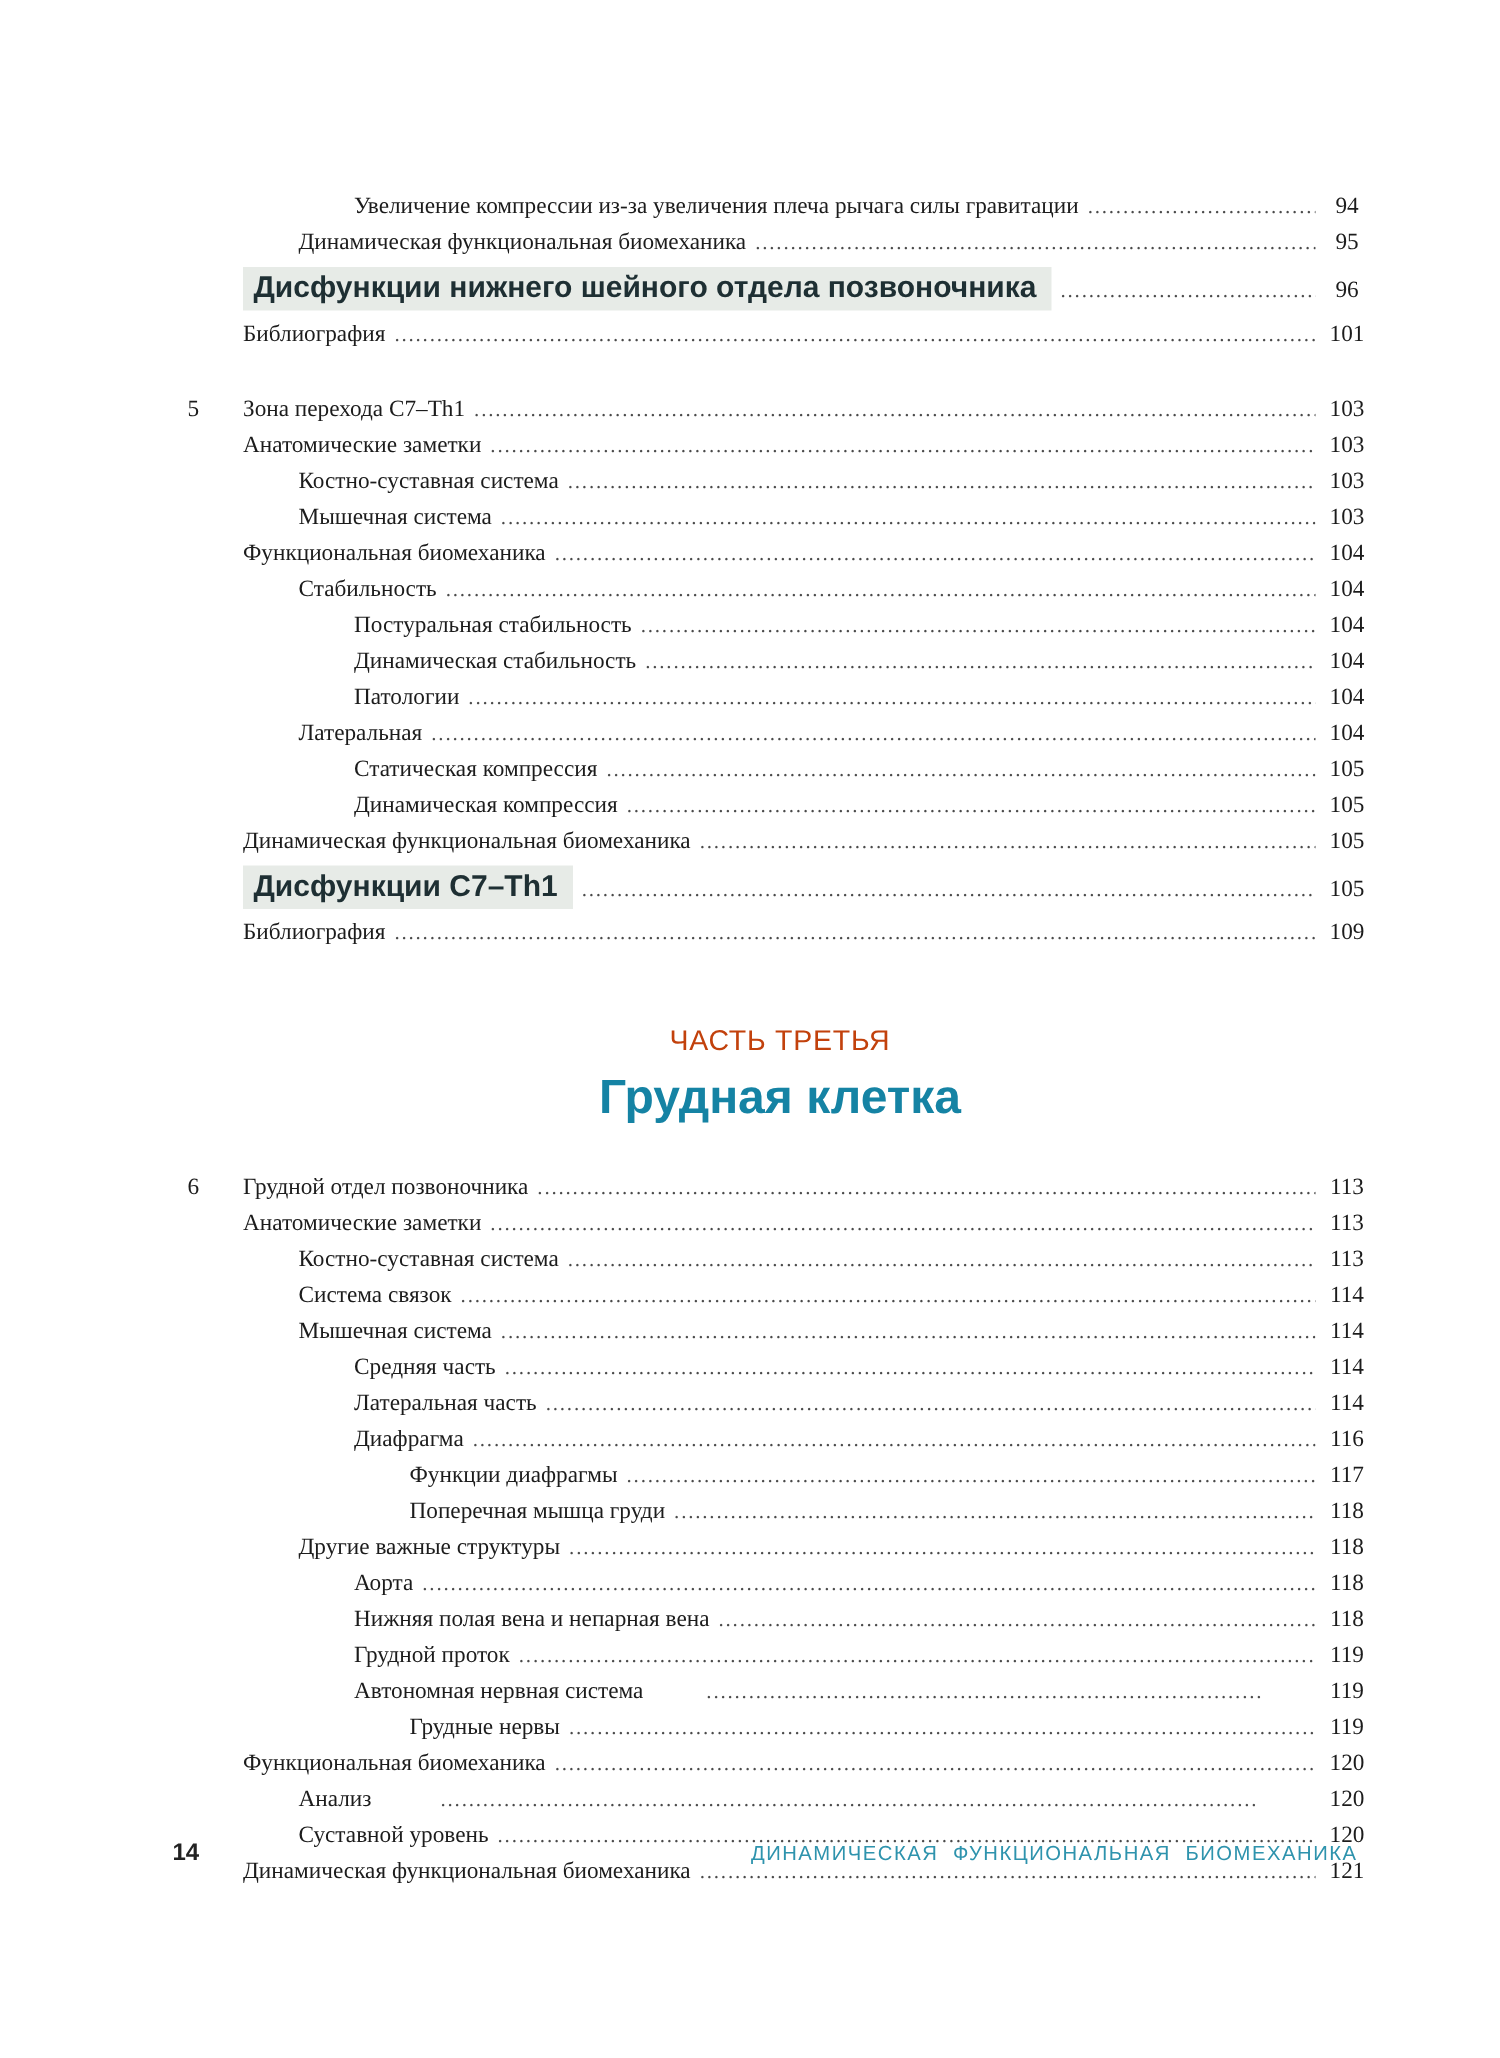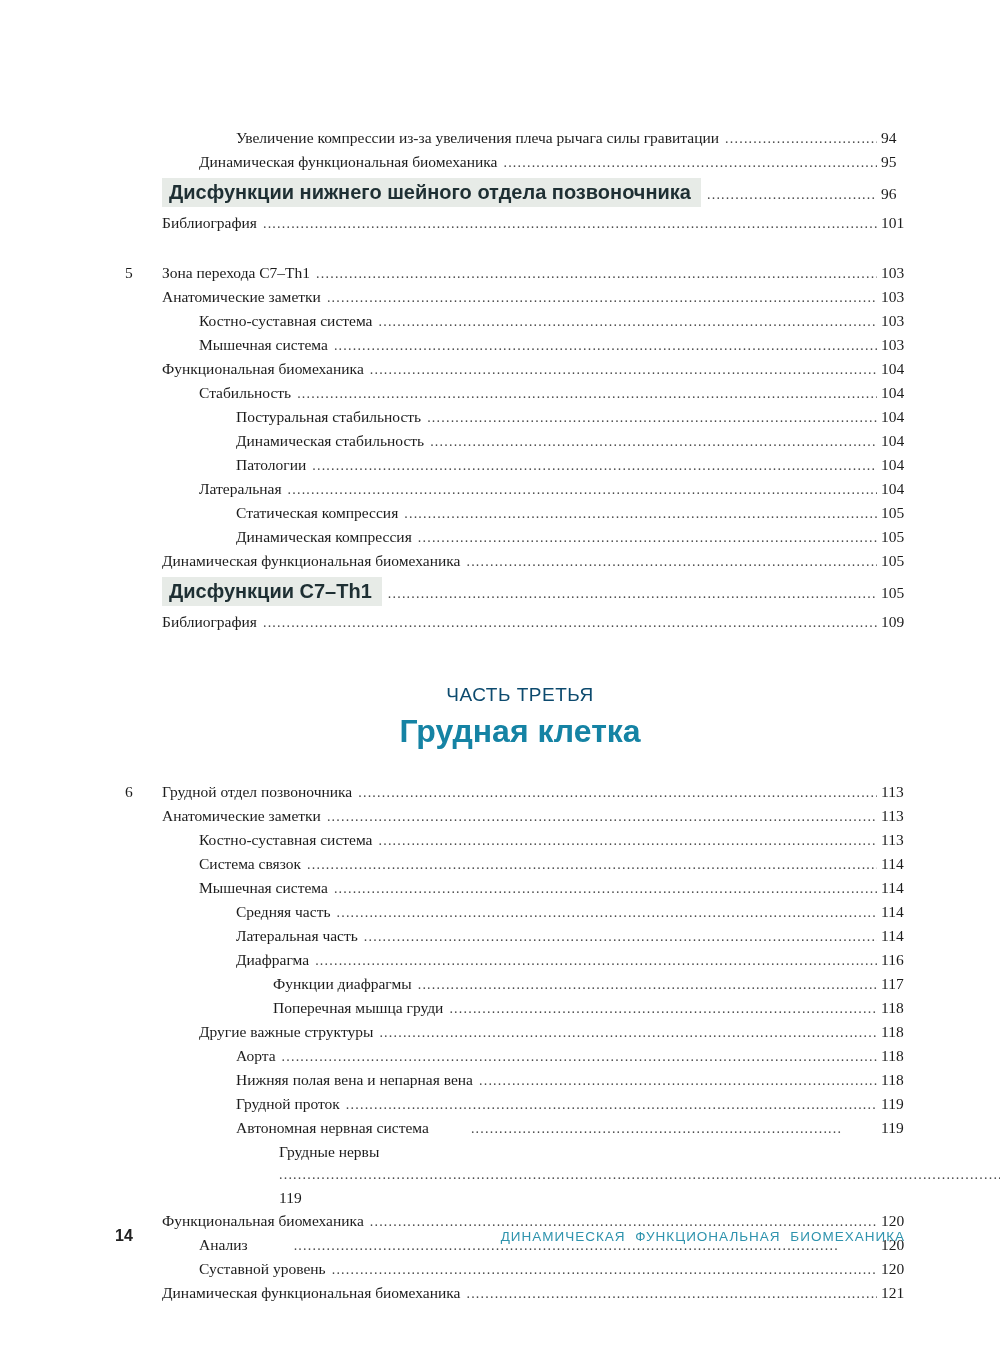--- a/index.html
+++ b/index.html
@@ -33,38 +33,38 @@
     overflow:hidden;
     white-space:nowrap;
     margin:0 4px 0 6px;
     color:#4a4a4a;
     letter-spacing:1.2px;
     font-size:14px;
   }
   .dots::after {
     content:"........................................................................................................................................................................................................................................................................";
   }
-  .pg { flex:0 0 auto; min-width:34px; text-align:left; }
+  .pg { flex:0 0 auto; min-width:34px; text-align:center; }
   .toc-row.highlight { margin:4px 0; }
   .toc-row.highlight .toc-label {
     font-family:"Liberation Sans", sans-serif;
     font-weight:bold;
     font-size:20px;
     color:#1e2f33;
     background:var(--highlight-bg, #e7ebe7);
     padding:3px 10px 3px 7px;
   }
   .part-heading {
     text-align:center;
     margin:50px 0 30px;
     font-family:"Liberation Sans", sans-serif;
   }
   .part-kicker {
     font-size:19px;
-    color:#0c4a6e;
+    color:#c2410c;
     letter-spacing:0.5px;
     margin-bottom:7px;
   }
   .part-title {
     font-size:32px;
     font-weight:bold;
     color:var(--accent, #1583a4);
   }
   .footer {
     position:absolute;
@@ -266,21 +266,21 @@
       <div class="toc-row" style="padding-left: 111px;">
         <span class="toc-label">Грудной проток</span>
         <span class="dots"></span>
         <span class="pg">119</span>
       </div>
       <div class="toc-row" style="padding-left: 111px; gap: 36px;">
         <span class="toc-label">Автономная нервная система</span>
         <span class="dots"></span>
         <span class="pg">119</span>
       </div>
-      <div class="toc-row" style="padding-left: 148px; flex-direction: column;">
+      <div class="toc-row" style="padding-left: 148px;">
         <span class="toc-label">Грудные нервы</span>
         <span class="dots"></span>
         <span class="pg">119</span>
       </div>
       <div class="toc-row" style="padding-left: 37px;">
         <span class="toc-label">Функциональная биомеханика</span>
         <span class="dots"></span>
         <span class="pg">120</span>
       </div>
       <div class="toc-row" style="padding-left: 74px; gap: 40px;">

